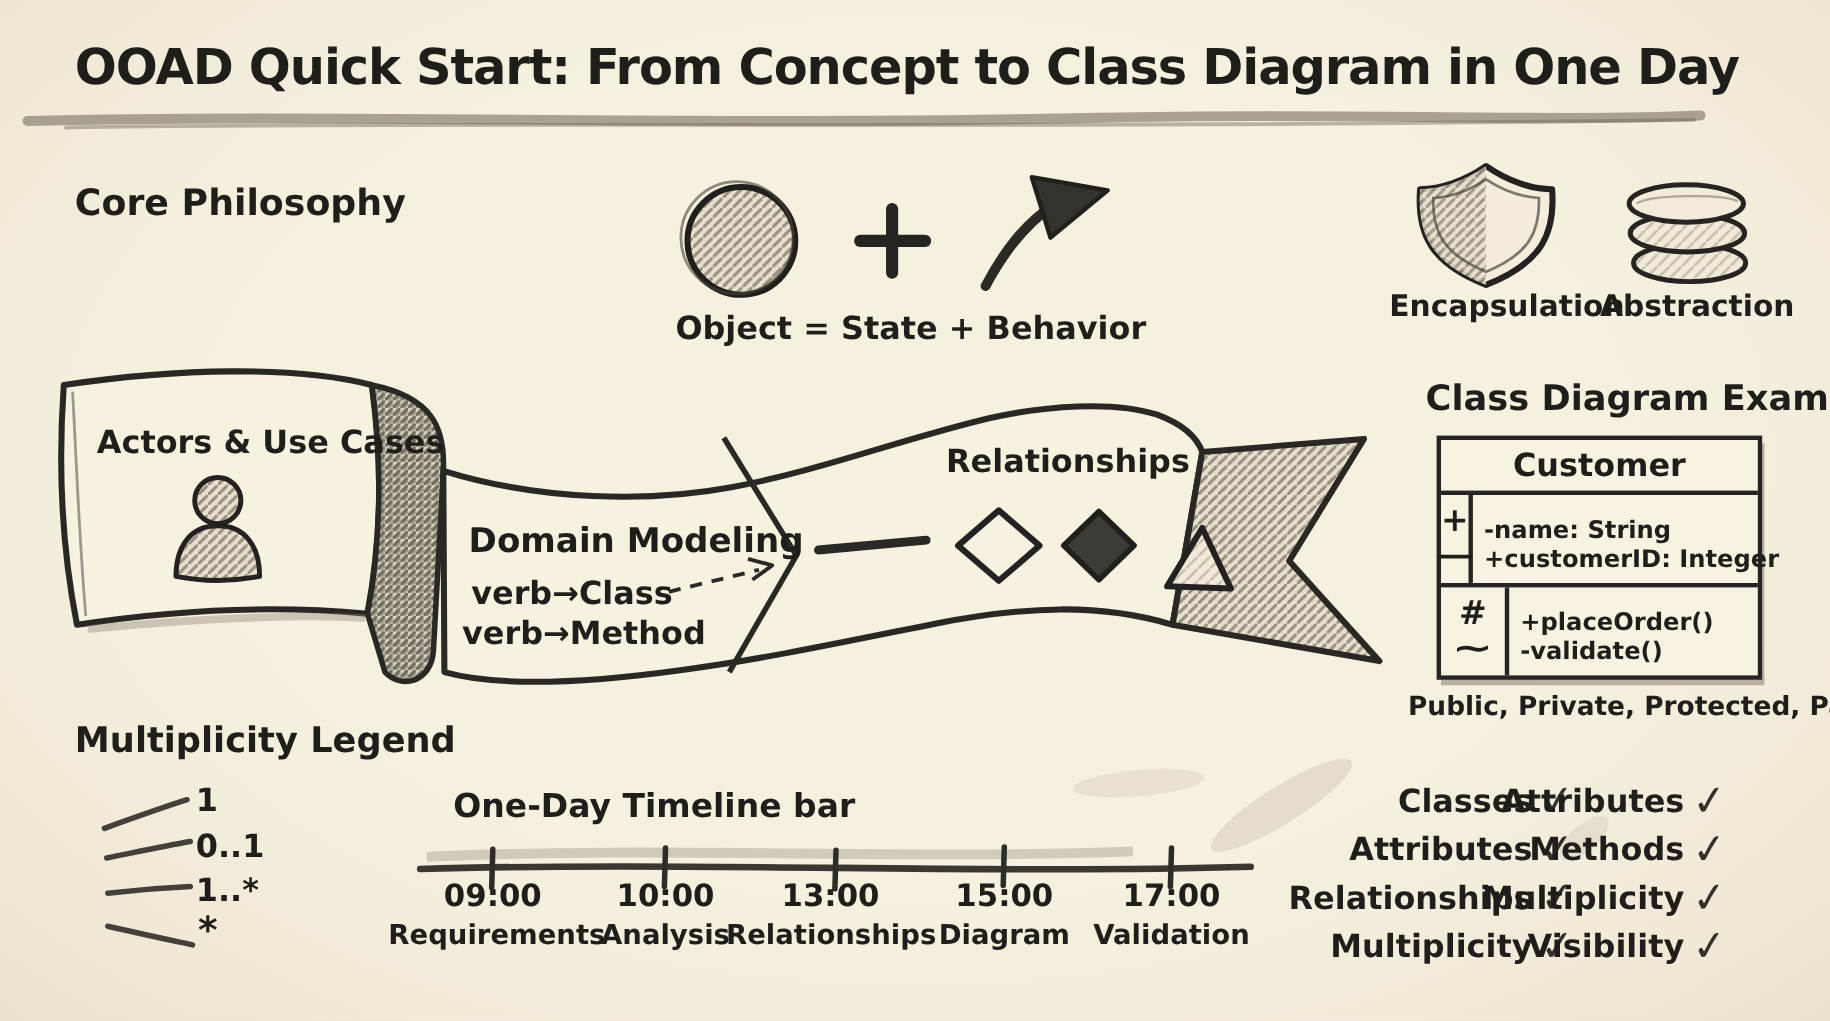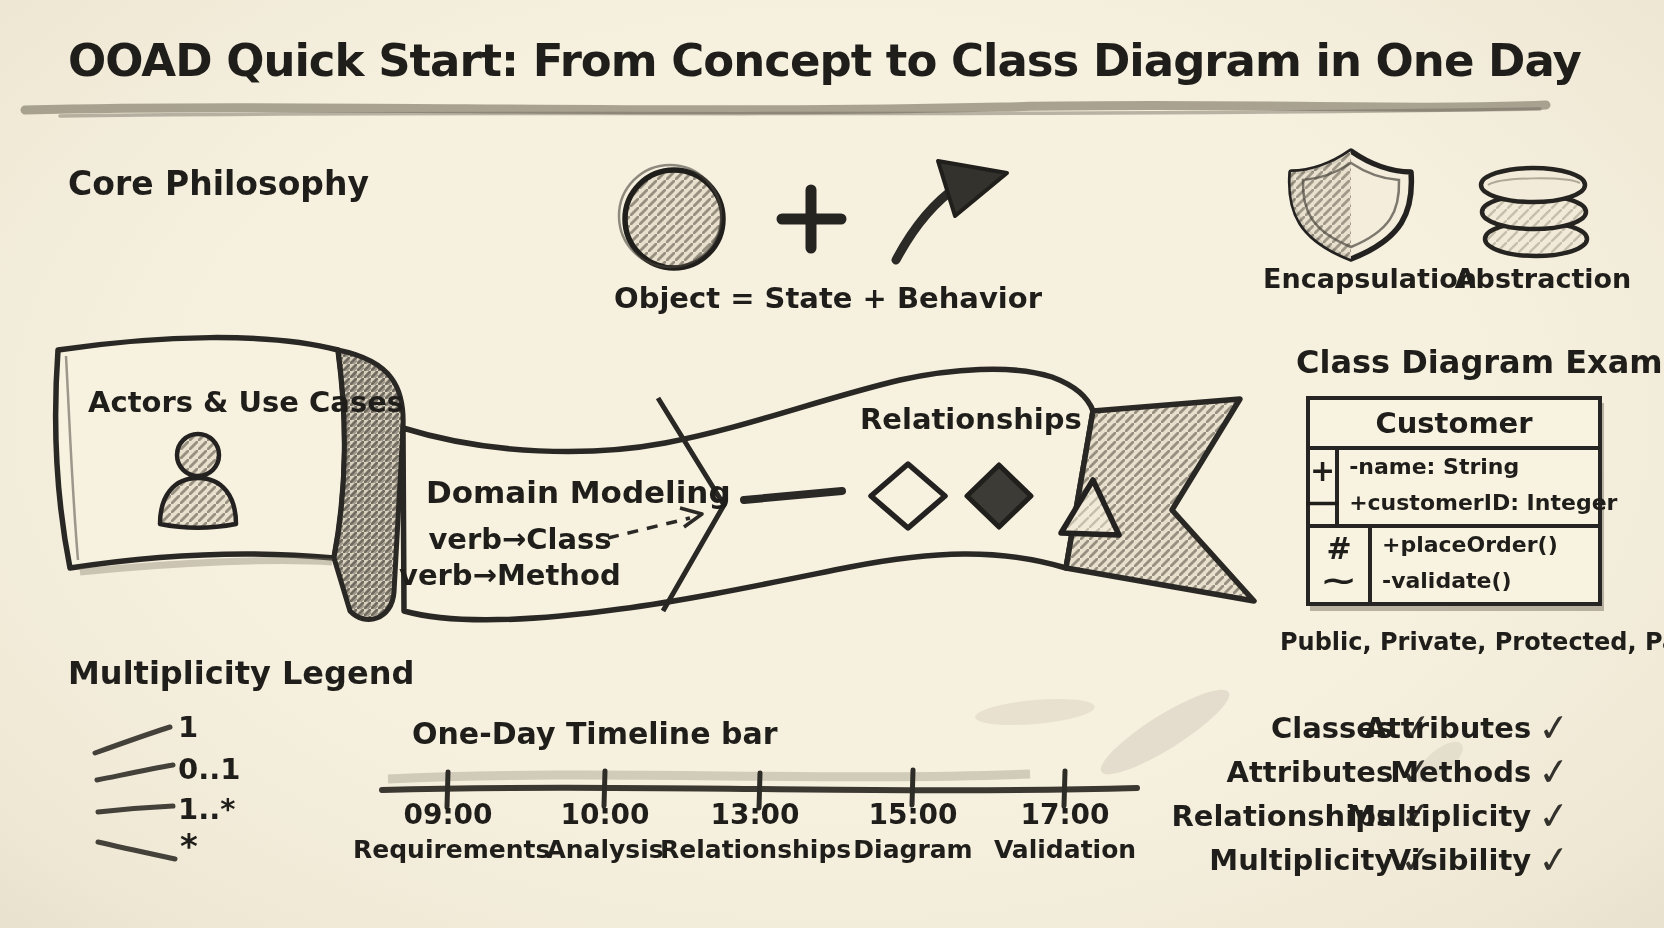--- a/index.html
+++ b/index.html
@@ -24,21 +24,21 @@
   }
   .core-philosophy-label{left:68px;top:150px;font-size:33px;margin-top:14px;}
   .object-formula{left:614px;top:281px;width:400px;text-align:center;font-size:29px;}
   .encapsulation-label{left:1263px;top:263px;width:204px;text-align:center;font-size:27px;}
   .abstraction-label{left:1441px;top:263px;width:204px;text-align:center;font-size:27px;}
 
   .actors-title{left:88px;top:385px;width:250px;text-align:right;font-size:29px;}
   .domain-title{left:426px;top:474px;width:212px;text-align:center;font-size:31px;}
   .domain-map{font-size:29px;text-align:center;}
   .domain-map-noun{left:420px;top:522px;width:200px;}
-  .domain-map-verb{left:399px;top:558px;width:200px;}
+  .domain-map-verb{left:420px;top:558px;width:200px;}
   .relationships-title{left:860px;top:402px;width:180px;text-align:center;font-size:29px;}
 
   .class-heading{left:1296px;top:343px;width:314px;text-align:center;font-size:32px;}
   .class-box{
     position:absolute;z-index:2;
     left:1306px;top:396px;width:288px;
     background:#f8f2e1;
     border:4px solid #262523;
     box-shadow:3px 6px 0 -1px rgba(110,102,86,.45);
     font-weight:bold;
@@ -51,21 +51,21 @@
   .class-box-row:last-child{border-bottom:none;}
   .sym-col{
     width:58px;border-right:4px solid #262523;
     display:flex;flex-direction:column;align-items:center;justify-content:center;
     font-size:30px;line-height:30px;gap:2px;padding:6px 0;
   }
   .sym-minus{display:inline-block;transform:scaleX(1.7);}
   .sym-tilde{display:inline-block;transform:scaleX(1.5);}
   .member-col{
     flex:1;display:flex;flex-direction:column;justify-content:space-between;
-    padding:4px 6px 8px 10px;font-size:22px;line-height:26px;white-space:nowrap;
+    padding:20px 6px 8px 10px;font-size:22px;line-height:26px;white-space:nowrap;
   }
   .class-caption{left:1280px;top:628px;width:348px;text-align:center;font-size:24px;}
 
   .legend-heading{left:68px;top:654px;font-size:32px;}
   .legend-label{font-size:29px;}
   .legend-1{left:178px;top:710px;}
   .legend-01{left:178px;top:752px;}
   .legend-1star{left:178px;top:792px;}
   .legend-star{left:180px;top:826px;font-size:34px;}
 

